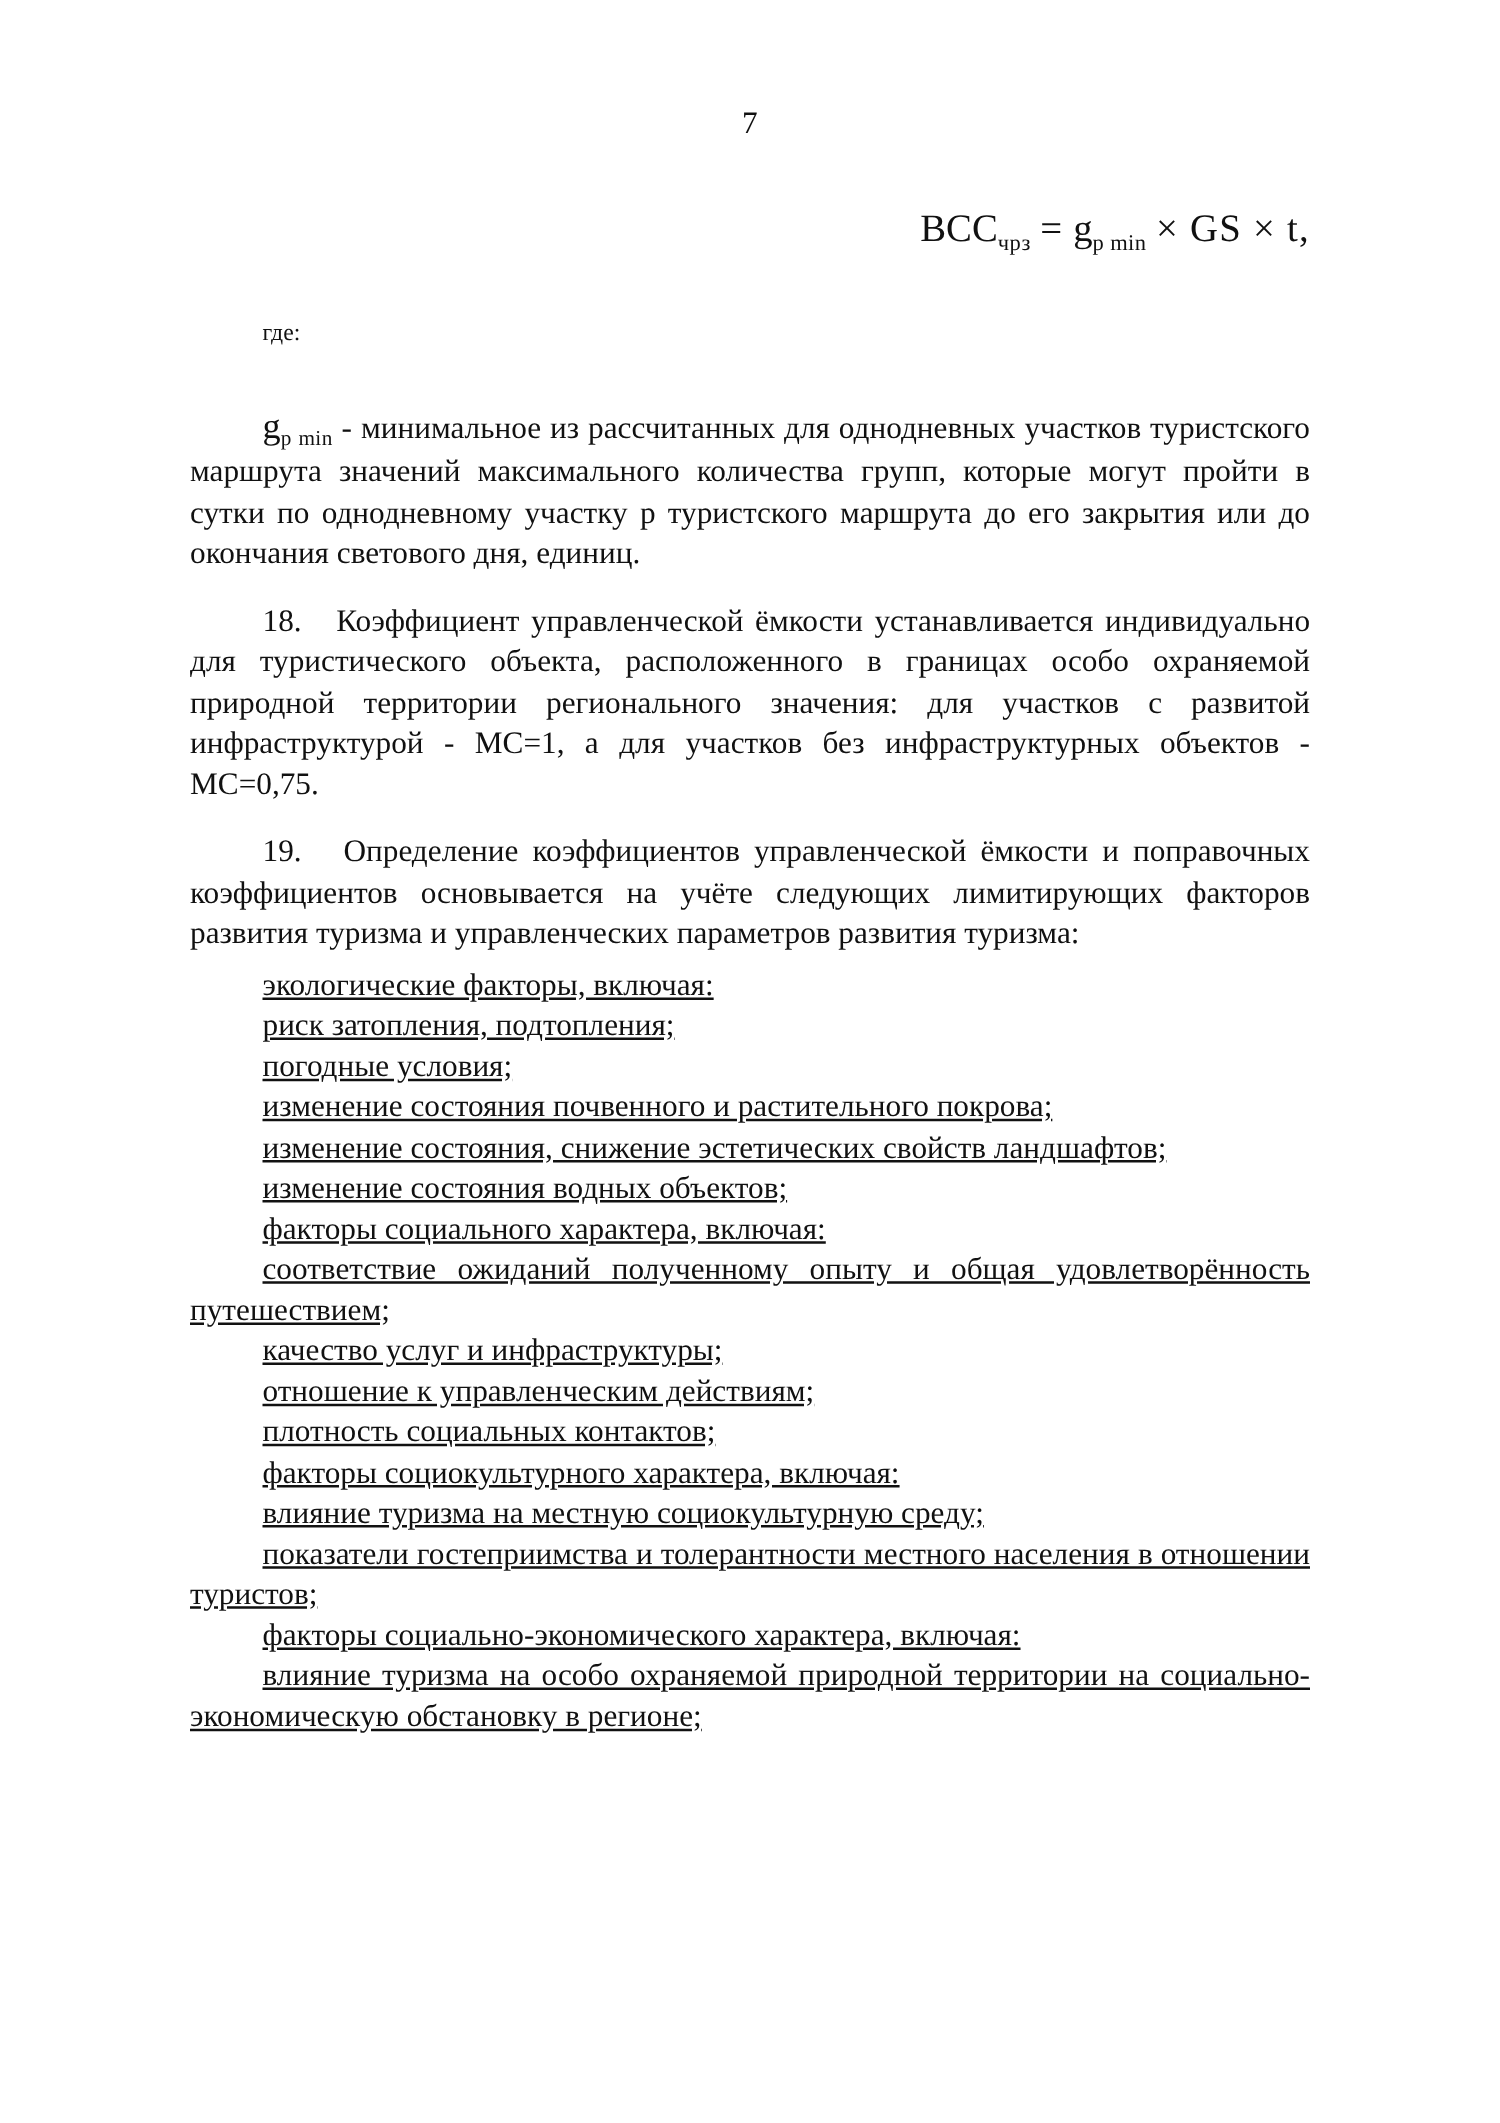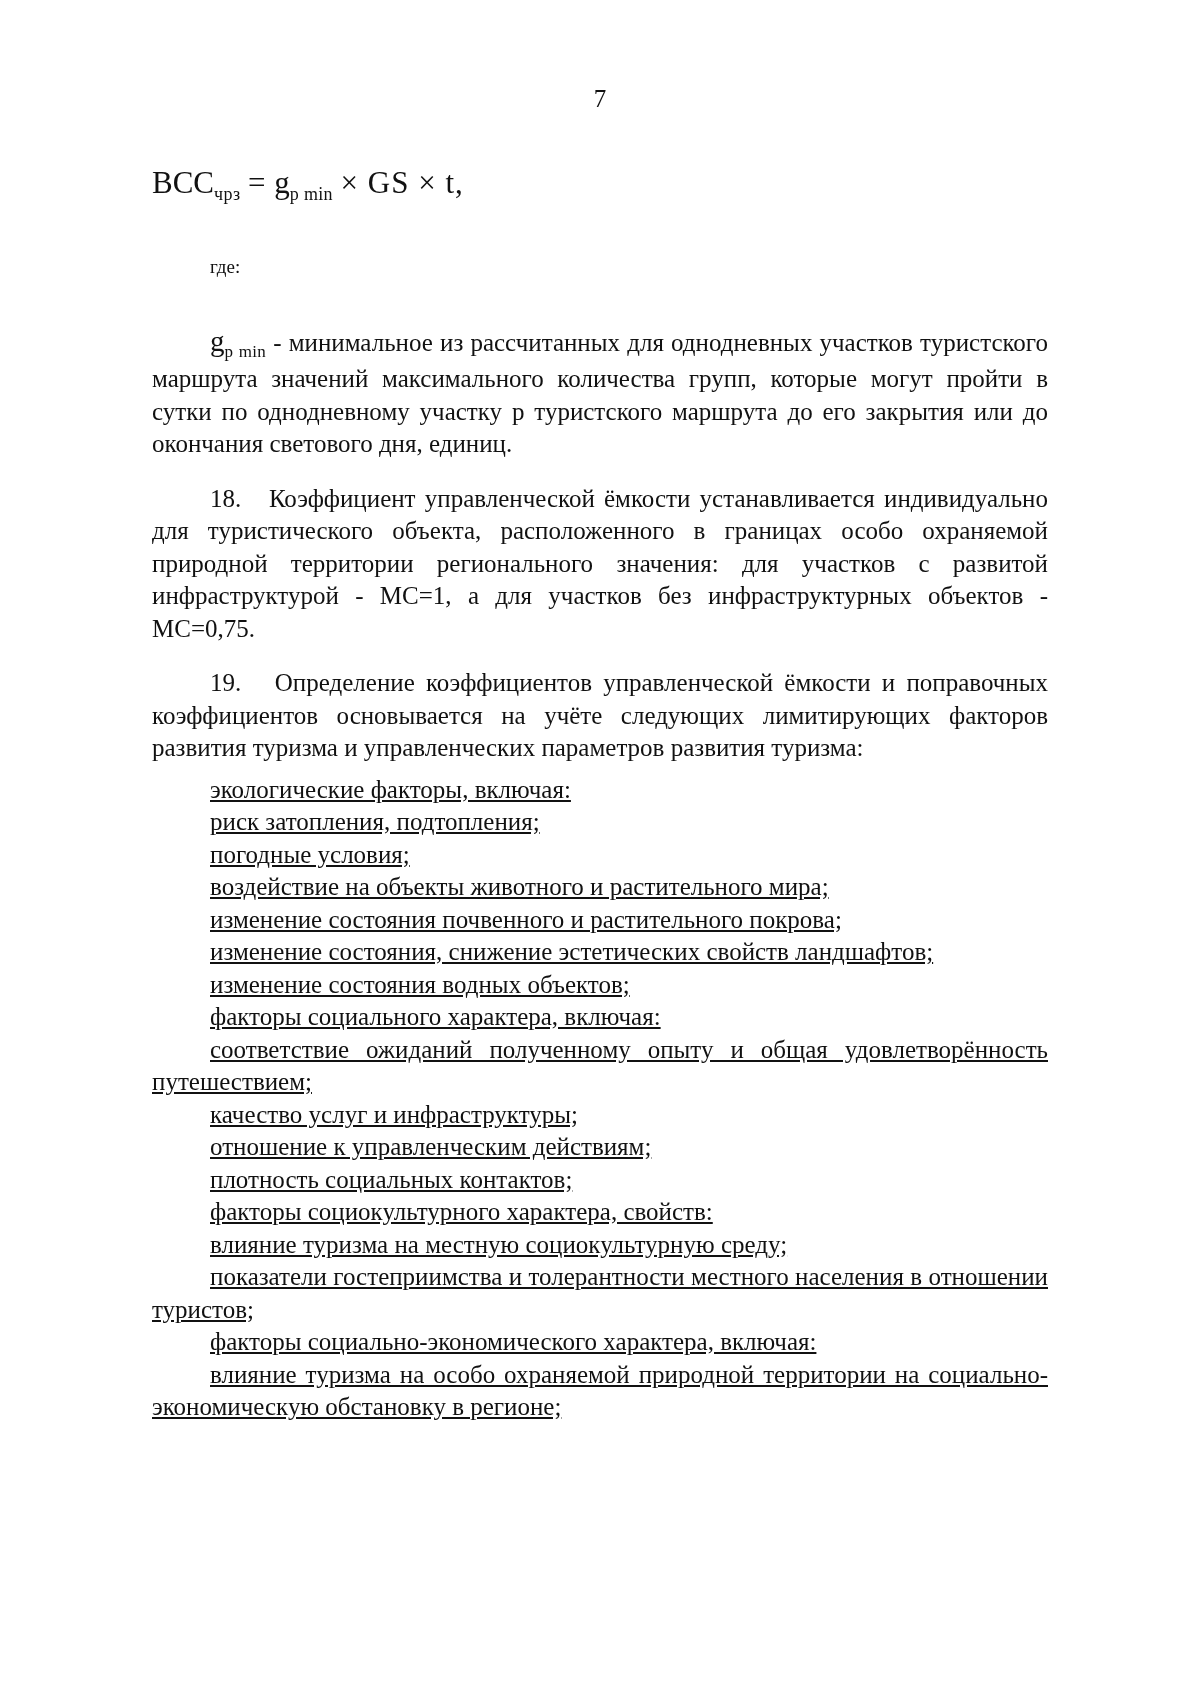--- a/index.html
+++ b/index.html
@@ -23,21 +23,21 @@
     padding: 86px 152px 40px 152px;
   }
   .page-number {
     text-align: center;
     font-size: 25px;
     line-height: 1;
     margin: 0 0 56px 0;
     letter-spacing: 0.2px;
   }
   .formula {
-    text-align: left;
+    text-align: right;
     font-size: 31px;
     line-height: 1;
     margin: 0 0 52px 0;
     white-space: nowrap;
   }
   .formula .sub {
     font-size: 18px;
     vertical-align: sub;
     letter-spacing: 0.3px;
   }
@@ -106,29 +106,28 @@
   <p class="body"><span class="gsym">g</span><span class="inline-sub">p min</span><span> - минимальное из рассчитанных для однодневных участков туристского маршрута значений максимального количества групп, которые могут пройти в сутки по однодневному участку р туристского маршрута до его закрытия или до окончания светового дня, единиц.</span></p>
 
   <p class="body"><span>18.</span>&nbsp;&nbsp;&nbsp;<span>Коэффициент управленческой ёмкости устанавливается индивидуально для туристического объекта, расположенного в границах особо охраняемой природной территории регионального значения: для участков с развитой инфраструктурой - MC=1, а для участков без инфраструктурных объектов - MC=0,75.</span></p>
 
   <p class="body tight"><span>19.</span>&nbsp;&nbsp;&nbsp;<span>Определение коэффициентов управленческой ёмкости и поправочных коэффициентов основывается на учёте следующих лимитирующих факторов развития туризма и управленческих параметров развития туризма:</span></p>
 
   <ul class="factors">
     <li>экологические факторы, включая:</li>
     <li>риск затопления, подтопления;</li>
     <li>погодные условия;</li>
-    <li>воздействие на объекты животного и растительного мира;</li>
     <li>изменение состояния почвенного и растительного покрова;</li>
     <li>изменение состояния, снижение эстетических свойств ландшафтов;</li>
     <li>изменение состояния водных объектов;</li>
     <li>факторы социального характера, включая:</li>
     <li class="just">соответствие ожиданий полученному опыту и общая удовлетворённость путешествием;</li>
     <li>качество услуг и инфраструктуры;</li>
     <li>отношение к управленческим действиям;</li>
     <li>плотность социальных контактов;</li>
-    <li>факторы социокультурного характера, свойств:</li>
+    <li>факторы социокультурного характера, включая:</li>
     <li>влияние туризма на местную социокультурную среду;</li>
     <li class="just">показатели гостеприимства и толерантности местного населения в отношении туристов;</li>
     <li>факторы социально-экономического характера, включая:</li>
     <li class="just">влияние туризма на особо охраняемой природной территории на социально-экономическую обстановку в регионе;</li>
   </ul>
 
 </div>
 
 </body></html>

